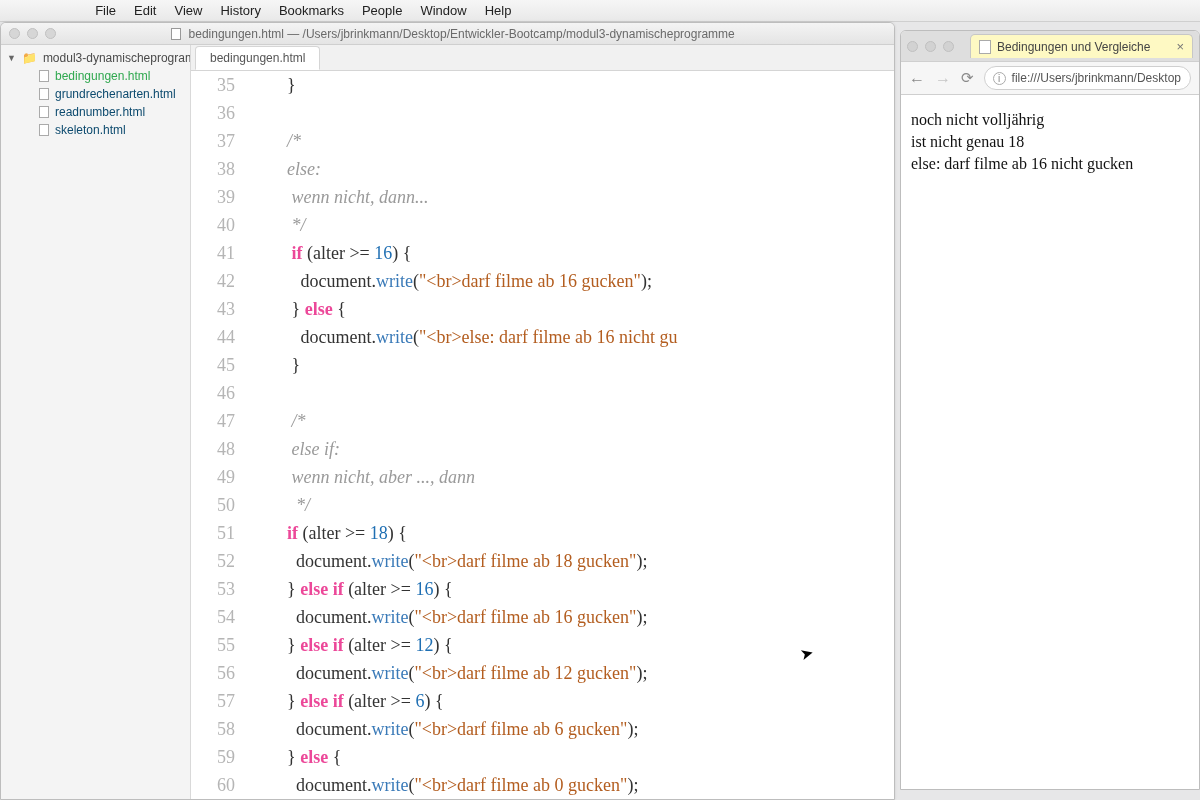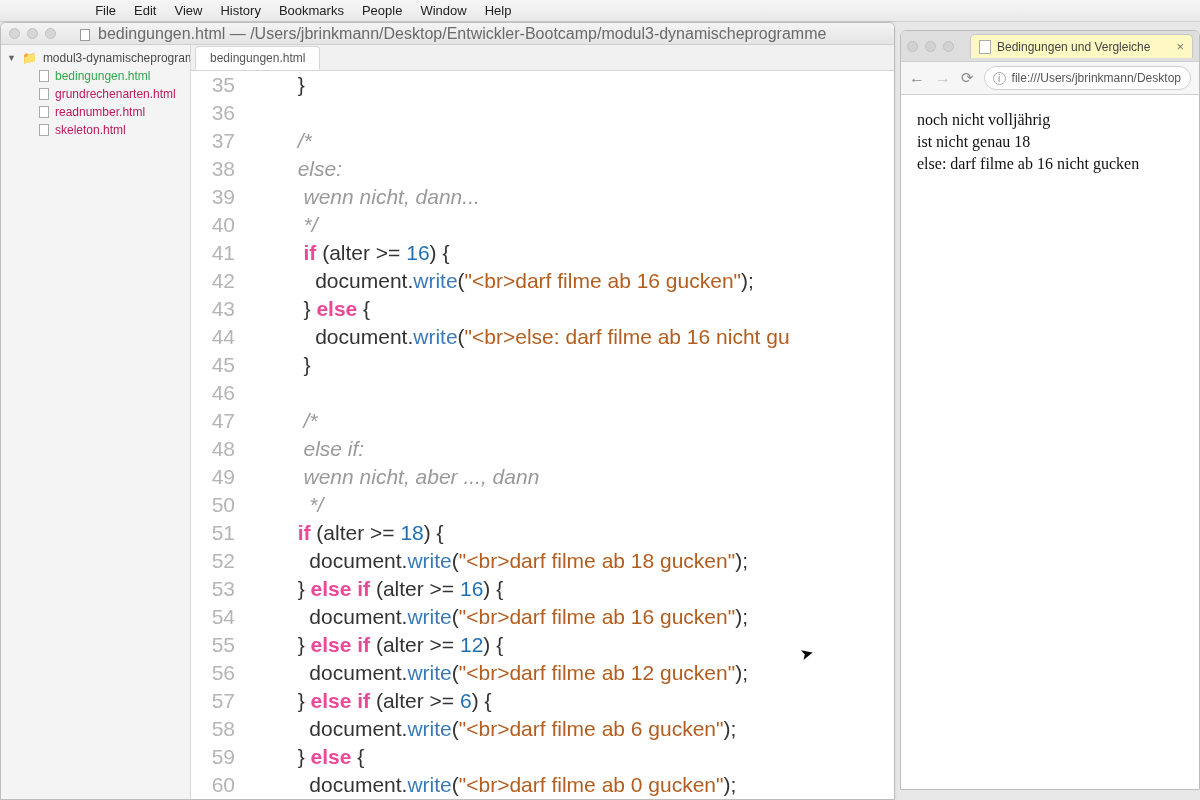--- a/index.html
+++ b/index.html
@@ -41,21 +41,21 @@
     border-radius:6px 6px 0 0;
     overflow:hidden;
     box-shadow:0 0 3px rgba(0,0,0,0.1);
   }
   .editor-titlebar {
     height:22px;
     background:linear-gradient(#f4f4f4,#e4e4e4);
     border-bottom:1px solid #cfcfcf;
     display:flex; align-items:center;
     padding:0 8px;
-    font-size:16px; color:#6a6a6a;
+    font-size:12px; color:#6a6a6a;
   }
   .traffic { display:flex; gap:7px; margin-right:12px; }
   .traffic span { width:11px; height:11px; border-radius:50%; background:#d6d6d6; border:1px solid #c0c0c0; }
   .editor-titlebar .title { flex:1; text-align:center; margin-right:48px; }
   .editor-titlebar .title .fileicon { display:inline-block; width:10px;height:12px;border:1px solid #999;background:#fff;margin-right:4px;vertical-align:-2px;}
 
   .editor-body { display:flex; height:calc(100% - 22px); }
 
   .sidebar {
     width:190px;
@@ -74,21 +74,21 @@
   .sidebar .folder-row .foldericon { color:#5a5a5a; }
   .sidebar .file-row {
     display:flex; align-items:center; gap:6px;
     padding:2px 6px 2px 38px;
     white-space:nowrap;
   }
   .sidebar .file-row .fileicon {
     width:10px;height:12px;border:1px solid #aaa;background:#fff;
   }
   .sidebar .file-row.active .name { color:#2fa84f; }
-  .sidebar .file-row .name { color:#be185d; }
+  .sidebar .file-row .name { color:#0c4a6e; }
 
   .main {
     flex:1; display:flex; flex-direction:column;
     min-width:0;
   }
   .tabs {
     height:26px;
     background:#f1f1f1;
     border-bottom:1px solid #d5d5d5;
     display:flex; align-items:flex-end;
@@ -100,22 +100,22 @@
     padding:4px 14px;
     font-size:12px;
     color:#555;
     border-radius:4px 4px 0 0;
     margin-left:4px;
   }
 
   .code-area {
     flex:1;
     display:flex;
-    font-family: Liberation Sans, sans-serif;
-    font-size:21px;
+    font-family: Liberation Serif, serif;
+    font-size:18px;
     line-height:28px;
     overflow:hidden;
     white-space:pre;
   }
   .gutter {
     width:54px;
     text-align:right;
     padding:0 10px 0 0;
     color:#b5b5b5;
     background:#fff;
@@ -190,21 +190,21 @@
     display:flex; align-items:center;
     padding:0 8px;
     font-size:12px;
     color:#555;
     gap:6px;
     overflow:hidden; white-space:nowrap;
   }
   .browser-toolbar .omnibox .info { border:1px solid #aaa;border-radius:50%;width:13px;height:13px;line-height:11px;text-align:center;font-size:10px;color:#888; }
   .browser-content {
     flex:1;
-    padding:14px 16px;
+    padding:14px 10px;
     font-family: "Times New Roman", serif;
     font-size:16px;
     line-height:22px;
     color:#111;
   }
 
   .cursor-arrow {
     position:absolute;
     left:800px; top:622px;
     font-size:16px; color:#000;

